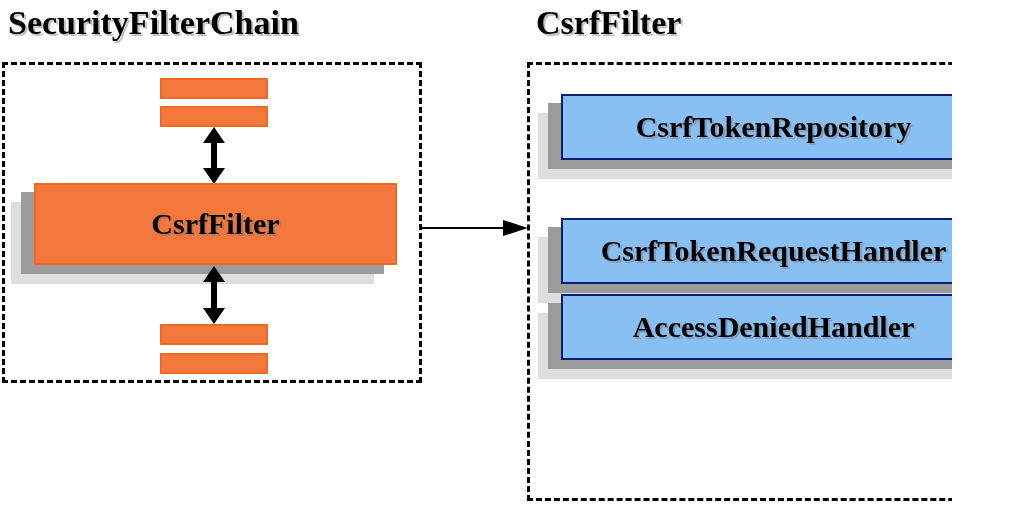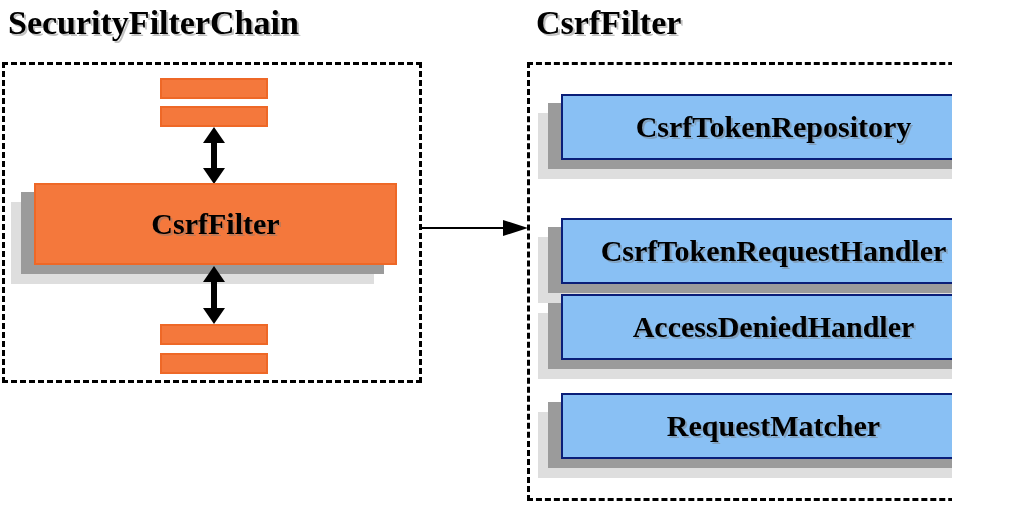--- a/index.html
+++ b/index.html
@@ -139,17 +139,14 @@
   </div>
 
   <div class="blue-box shadowed" id="component-1">
     <span class="node-label">CsrfTokenRequestHandler</span>
   </div>
 
   <div class="blue-box shadowed" id="component-2">
     <span class="node-label">AccessDeniedHandler</span>
   </div>
 
-  <div class="blue-box shadowed" id="component-3">
-    <span class="node-label">RequestMatcher</span>
-  </div>
 
 </div>
 
 </body></html>

